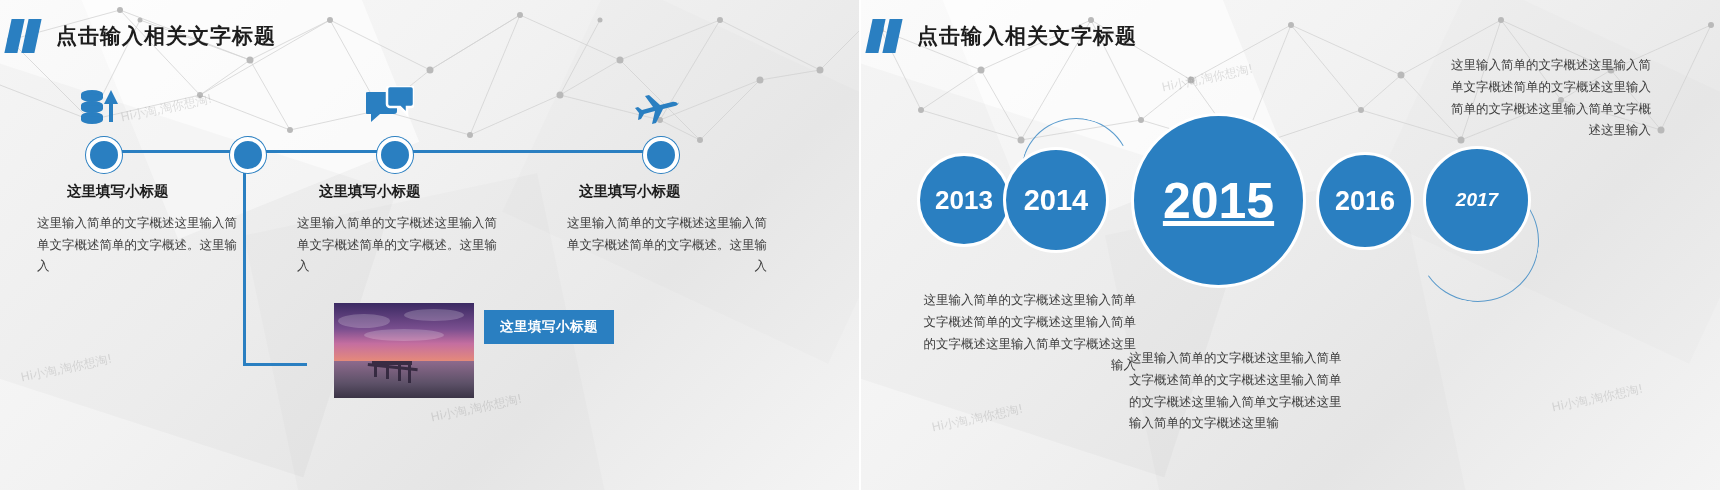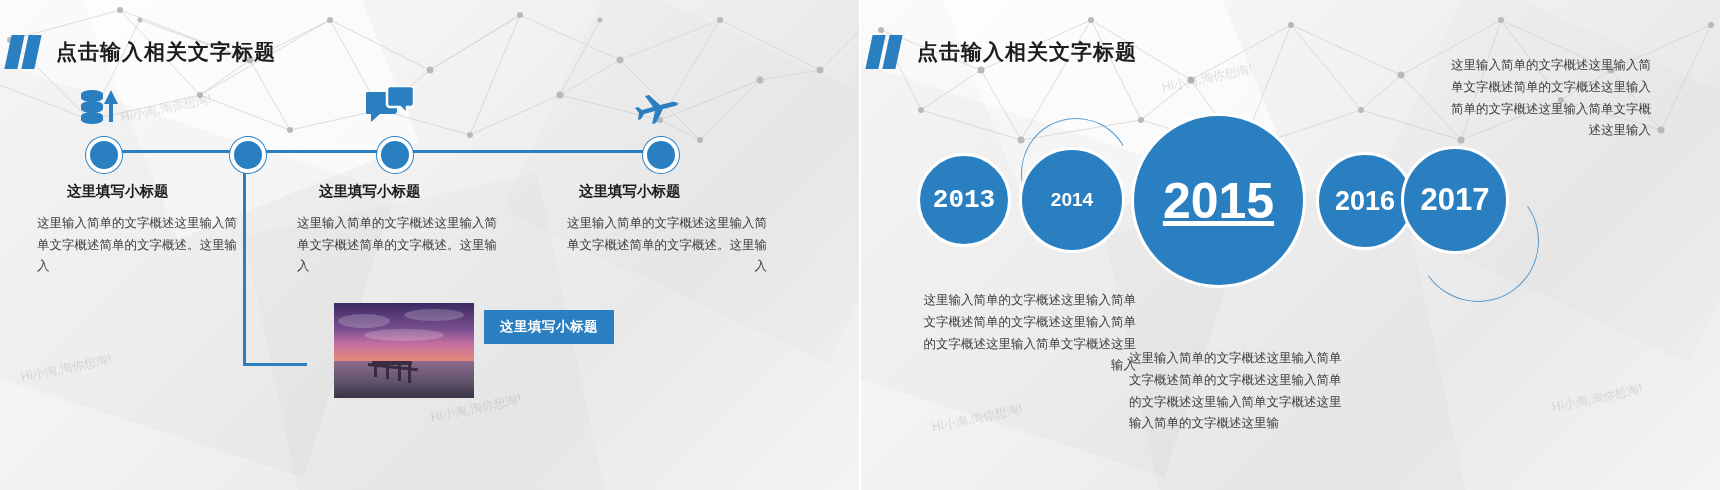--- a/index.html
+++ b/index.html
@@ -47,21 +47,20 @@
   }
 
   
   .title-row {
     position: absolute;
     top: 18px;
     left: 8px;
     display: flex;
     align-items: center;
     height: 36px;
-    margin-top: 16px;
   }
   .title-bars {
     display: flex;
     align-items: center;
     margin-right: 14px;
   }
   .bar {
     width: 13px;
     height: 34px;
     background: #2a7fc1;
@@ -188,25 +187,25 @@
     border-radius: 50%;
     background: #2a7fc1;
     color: #ffffff;
     display: flex;
     align-items: center;
     justify-content: center;
     font-weight: bold;
     border: 3px solid #ffffff;
     box-sizing: border-box;
   }
-  .circle.c2013 { left: 56px;  top: 153px; width: 94px;  height: 94px;  font-size: 26px; font-family: Liberation Mono, monospace; }
-  .circle.c2014 { left: 158px; top: 147px; width: 106px; height: 106px; font-size: 19px; }
+  .circle.c2013 { left: 56px;  top: 153px; width: 94px;  height: 94px;  font-size: 26px; }
+  .circle.c2014 { left: 142px; top: 147px; width: 106px; height: 106px; font-size: 29px; }
   .circle.c2015 { left: 270px; top: 113px; width: 175px; height: 175px; font-size: 50px; text-decoration: underline; }
   .circle.c2016 { left: 455px; top: 152px; width: 98px;  height: 98px;  font-size: 27px; }
-  .circle.c2017 { left: 540px; top: 146px; width: 108px; height: 108px; font-size: 31px; }
+  .circle.c2017 { left: 562px; top: 146px; width: 108px; height: 108px; font-size: 19px; font-style: italic; }
 
   .arc {
     position: absolute;
     border-radius: 50%;
     border: 1px solid #2a7fc1;
     background: transparent;
   }
   .arc.a1 { left: 160px; top: 118px; width: 108px; height: 108px; border-color: rgba(42,127,193,0.75); border-bottom-color: transparent; border-right-color: transparent; transform: rotate(15deg); }
   .arc.a2 { left: 556px; top: 180px; width: 120px; height: 120px; border-color: rgba(42,127,193,0.75); border-top-color: transparent; border-left-color: transparent; transform: rotate(10deg); }
 

